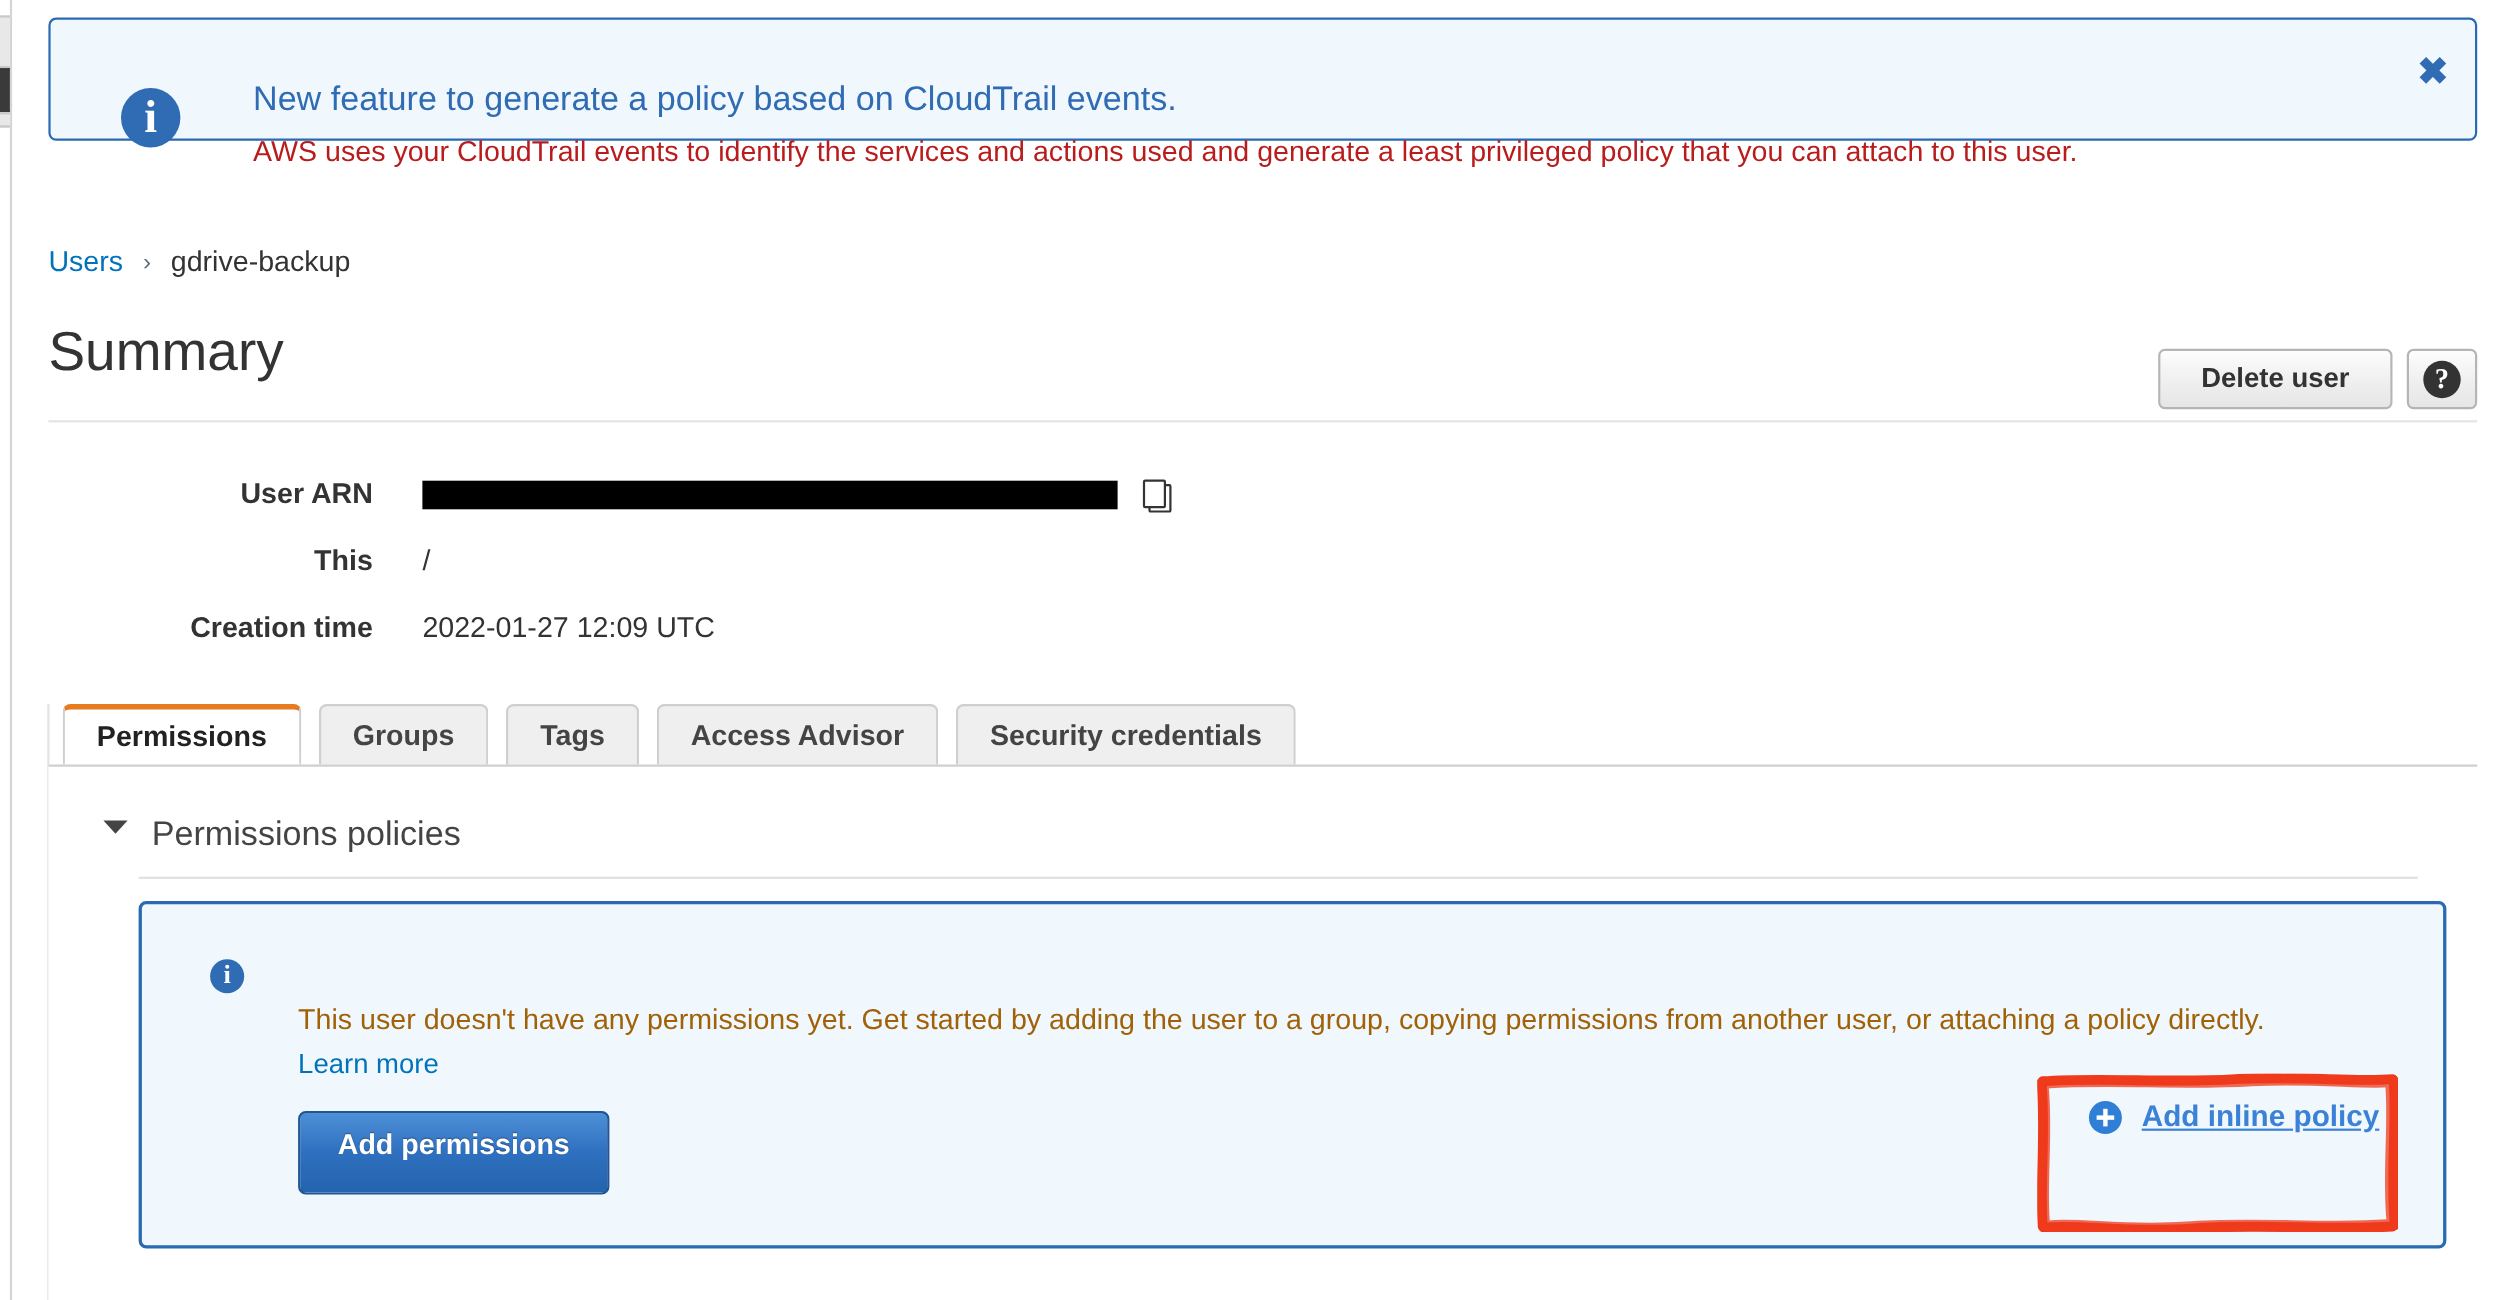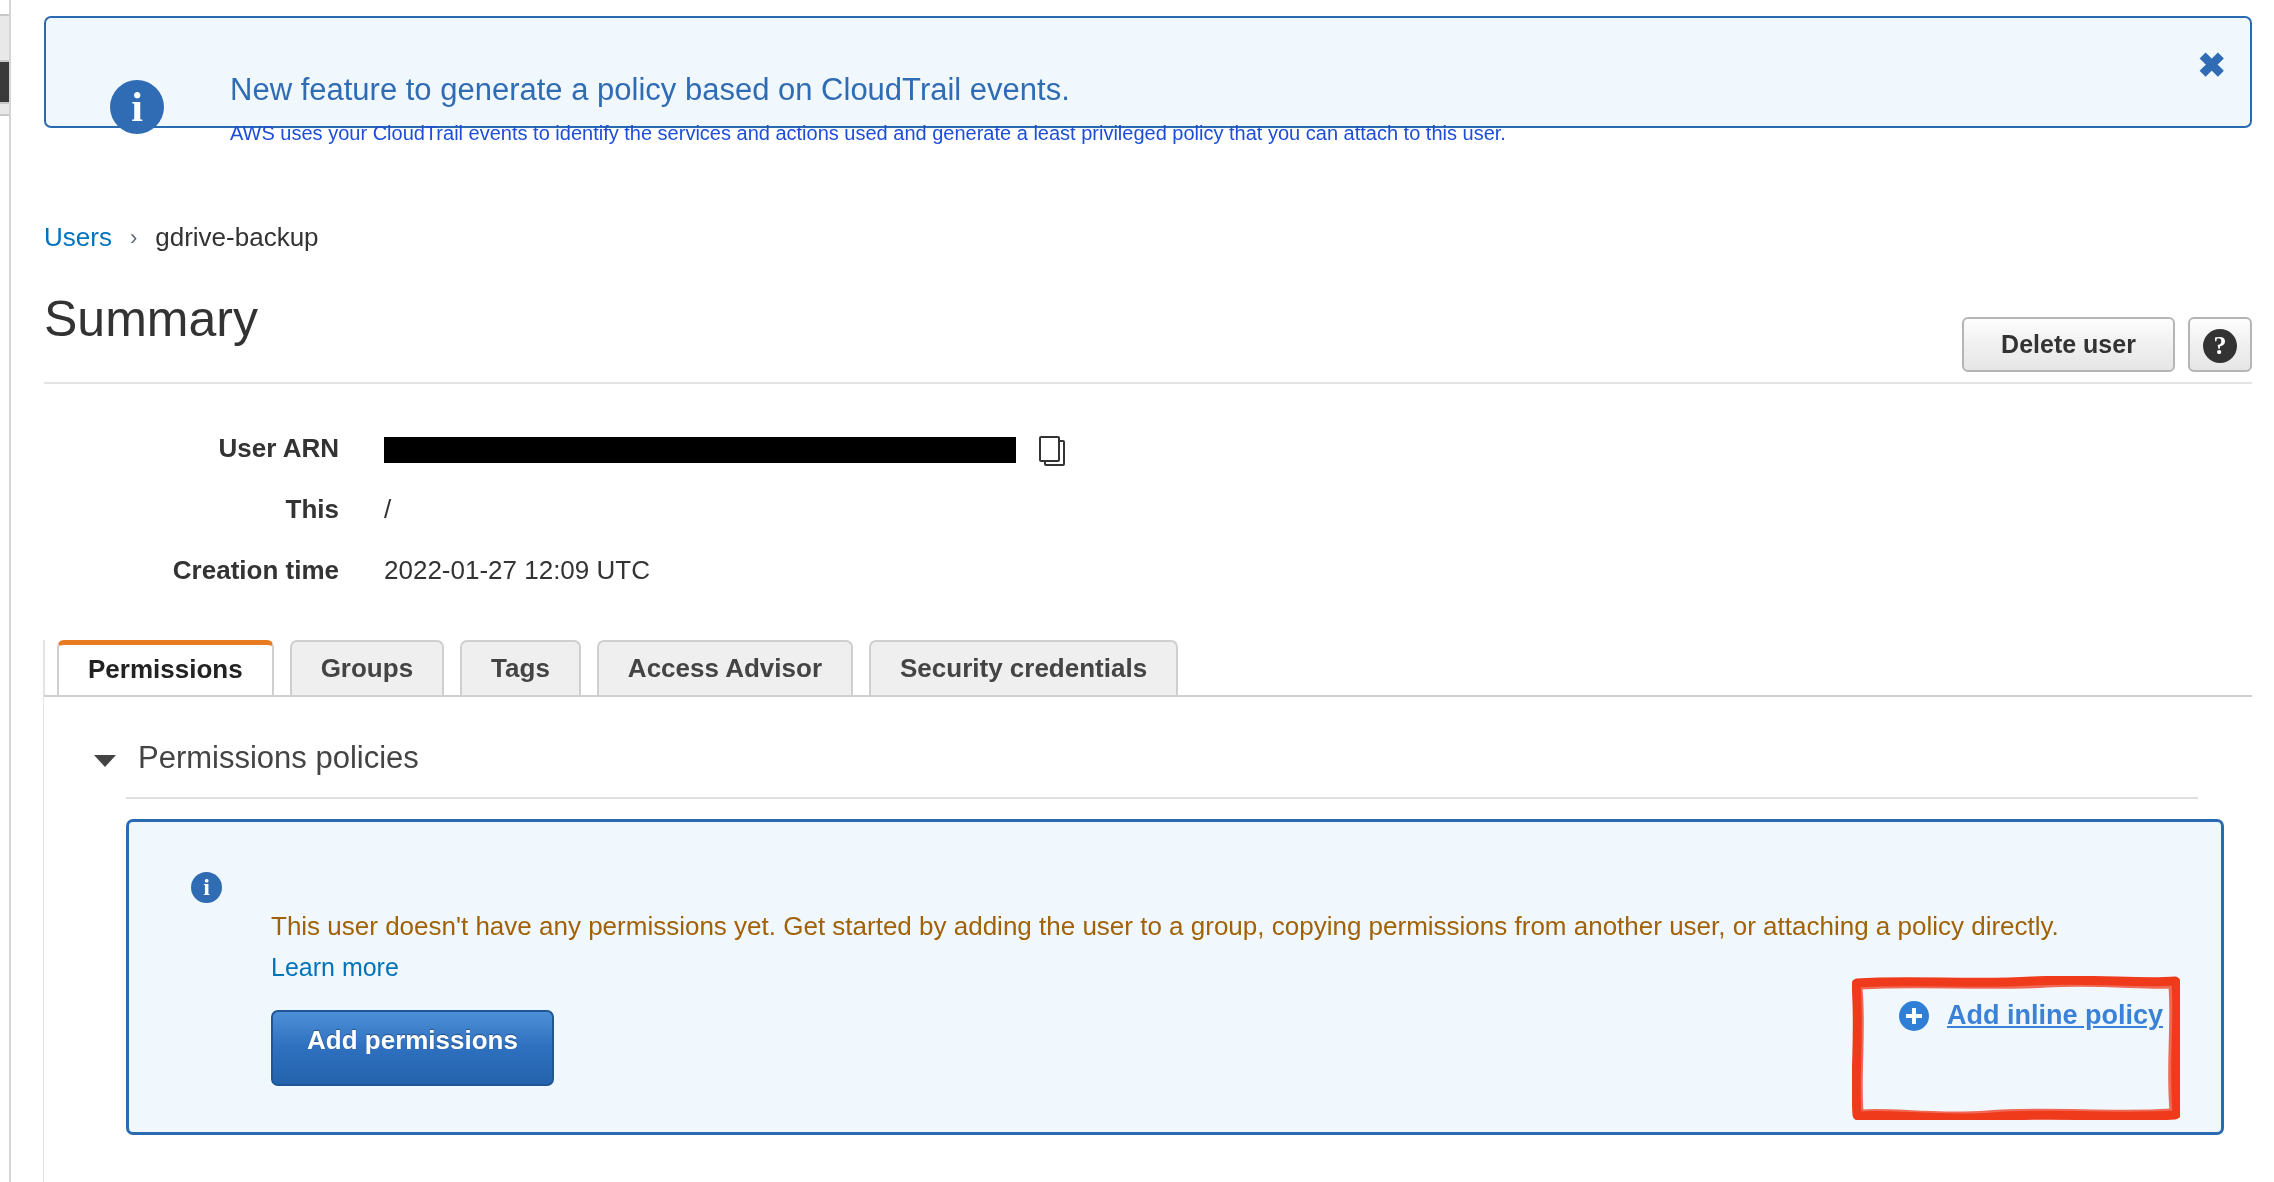--- a/index.html
+++ b/index.html
@@ -76,22 +76,22 @@
     left: 184px;
     top: 54px;
     font-size: 31px;
     color: #2f6cb4;
     white-space: nowrap;
   }
   .banner-body {
     position: absolute;
     left: 184px;
     top: 104px;
-    font-size: 20px;
-    color: #1d4ed8;
+    font-size: 26px;
+    color: #b91c1c;
     white-space: nowrap;
     text-align: center;
   }
   .banner-close {
     position: absolute;
     right: 24px;
     top: 30px;
     font-size: 34px;
     color: #2f6cb4;
     font-weight: bold;
@@ -274,21 +274,21 @@
     height: 487px;
     box-sizing: border-box;
     border-top: 2px solid #cfcfcf;
     background: #ffffff;
   }
   .section-header {
     position: absolute;
     left: 50px;
     top: 43px;
     display: flex;
-    align-items: center;
+    align-items: flex-start;
     gap: 22px;
     font-size: 31px;
     color: #444444;
     cursor: pointer;
     user-select: none;
   }
   .caret-down {
     width: 0; height: 0;
     border-left: 11px solid transparent;
     border-right: 11px solid transparent;

